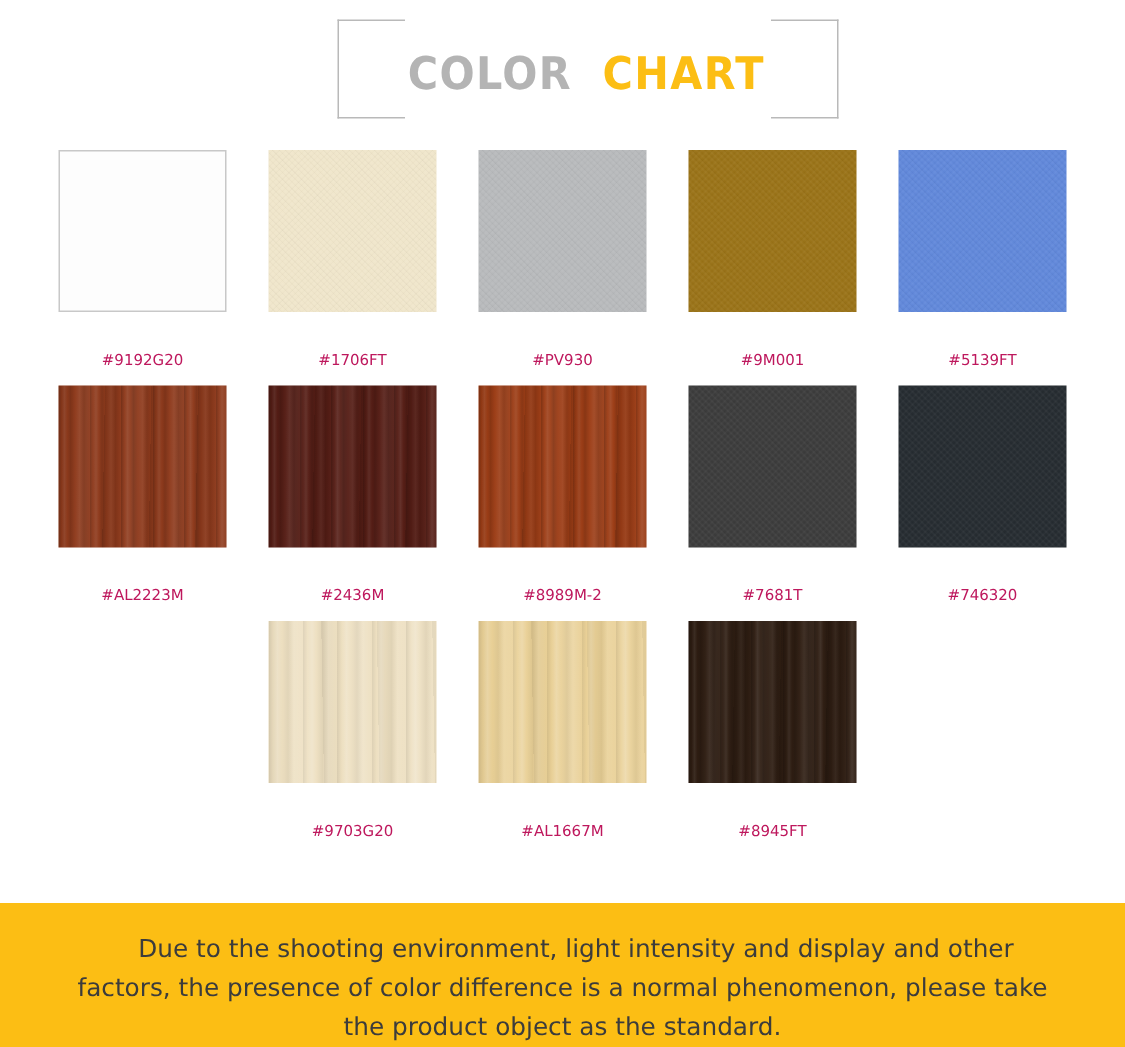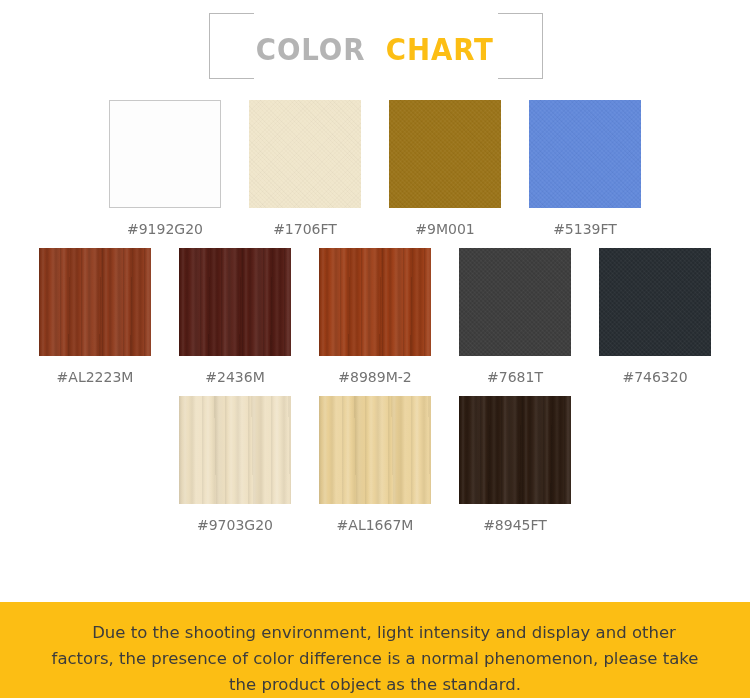--- a/index.html
+++ b/index.html
@@ -15,20 +15,21 @@
     width: 750px; height: 698px;
     background: #ffffff;
     overflow: hidden;
   }
 
   
   .header {
     position: relative;
     height: 100px;
     width: 613px;
+    margin-left: 16px;
   }
   .bracket {
     position: absolute;
     top: 13px;
     width: 45px;
     height: 66px;
     border: 1px solid #b9b9b9;
   }
   .bracket-left  { left: 209px;  border-right: none; }
   .bracket-right { left: 498px;  border-left: none; }
@@ -72,23 +73,23 @@
     align-items: center;
   }
   .swatch {
     width: 112px;
     height: 108px;
     position: relative;
     overflow: hidden;
   }
   .swatch.bordered { border: 1px solid #c8c8c8; }
   .swatch-label {
-    margin-top: 13px;
-    font-size: 14px;
-    color: #737373;
+    margin-top: 27px;
+    font-size: 10px;
+    color: #be185d;
     font-family: "DejaVu Sans", "Liberation Sans", sans-serif;
     white-space: nowrap;
   }
 
   
   .grain::after {
     content: "";
     position: absolute;
     inset: 0;
     background-image:
@@ -171,20 +172,24 @@
       <div class="row">
         <div class="cell">
           <div class="swatch bordered" style="background: rgb(253, 253, 253);"></div>
           <div class="swatch-label">#9192G20</div>
         </div>
         <div class="cell">
           <div class="swatch speckle" style="background: rgb(240, 230, 203);"></div>
           <div class="swatch-label">#1706FT</div>
         </div>
         <div class="cell">
+          <div class="swatch speckle" style="background: rgb(184, 186, 188);"></div>
+          <div class="swatch-label">#PV930</div>
+        </div>
+        <div class="cell">
           <div class="swatch speckle" style="background: rgb(154, 115, 24);"></div>
           <div class="swatch-label">#9M001</div>
         </div>
         <div class="cell">
           <div class="swatch speckle" style="background: rgb(97, 136, 218);"></div>
           <div class="swatch-label">#5139FT</div>
         </div>
       </div>
       <div class="row">
         <div class="cell">

